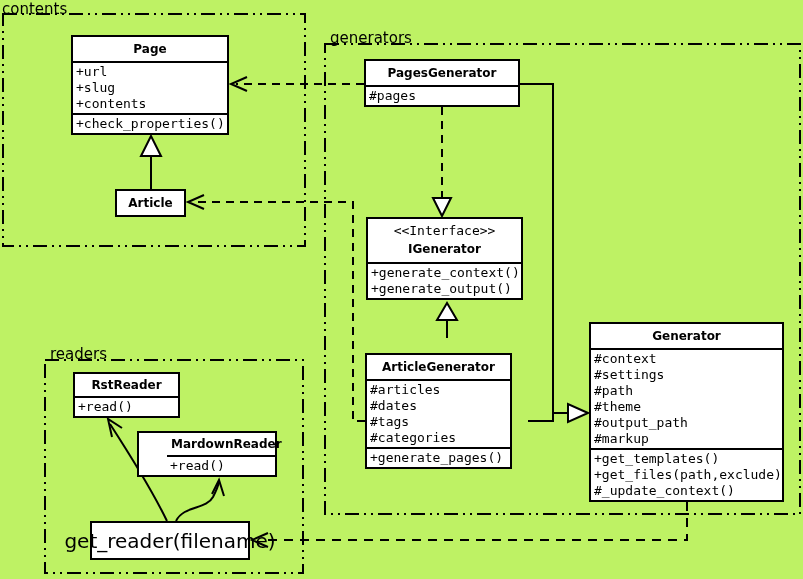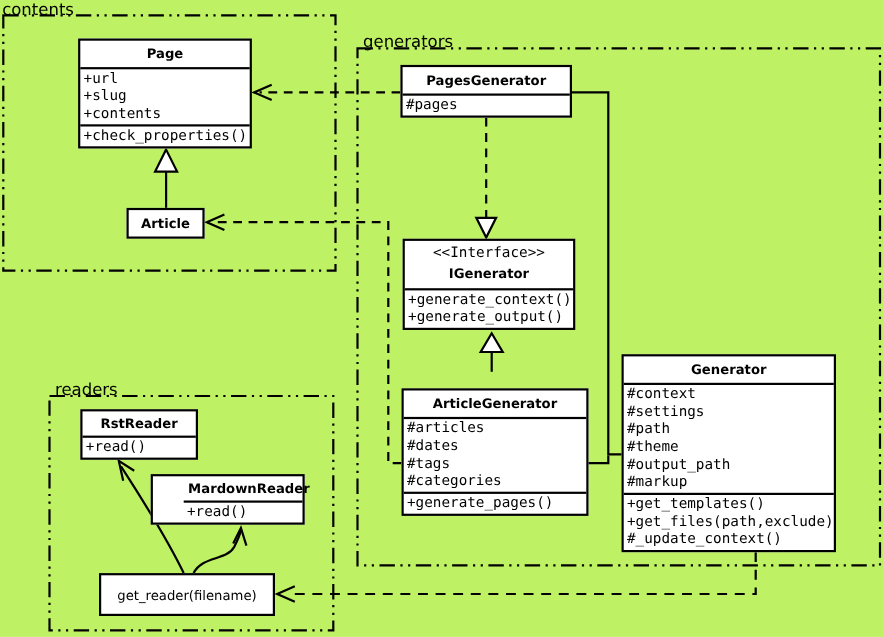--- a/index.html
+++ b/index.html
@@ -25,21 +25,21 @@
   }
   .stereo + .uml-title{padding-top:0;line-height:22px;}
   .sec{border-top:2px solid #000;padding:1px 3px;}
   .member{
     font-family:"DejaVu Sans Mono",monospace;font-size:13px;line-height:16px;
     white-space:pre;
   }
   .simple-node{
     position:absolute;z-index:3;background:#fff;border:2px solid #000;
     box-sizing:border-box;display:flex;align-items:center;justify-content:center;
-    font-size:12px;white-space:nowrap;
+    font-size:20px;white-space:nowrap;
   }
 </style>
 </head>
 <body>
 
 <div class="stage">
 
   <svg class="edges" width="803" height="579" viewBox="0 0 803 579">
     
     <rect x="3" y="14" width="302" height="232" fill="none" stroke="#000" stroke-width="2" stroke-dasharray="14 5 2 5 2 5"></rect>
@@ -113,34 +113,34 @@
 
   <div class="uml-class" style="left:366px;top:217px;width:157px;">
     <div class="stereo">&lt;&lt;Interface&gt;&gt;</div>
     <div class="uml-title">IGenerator</div>
     <div class="sec">
       <div class="member">+generate_context()</div>
       <div class="member">+generate_output()</div>
     </div>
   </div>
 
-  <div class="uml-class" style="left:365px;top:353px;width:170px;">
+  <div class="uml-class" style="left:365px;top:353px;width:147px;">
     <div class="uml-title">ArticleGenerator</div>
     <div class="sec">
       <div class="member">#articles</div>
       <div class="member">#dates</div>
       <div class="member">#tags</div>
       <div class="member">#categories</div>
     </div>
     <div class="sec">
       <div class="member">+generate_pages()</div>
     </div>
   </div>
 
-  <div class="uml-class" style="left:565px;top:322px;width:195px;">
+  <div class="uml-class" style="left:589px;top:322px;width:195px;">
     <div class="uml-title">Generator</div>
     <div class="sec">
       <div class="member">#context</div>
       <div class="member">#settings</div>
       <div class="member">#path</div>
       <div class="member">#theme</div>
       <div class="member">#output_path</div>
       <div class="member">#markup</div>
     </div>
     <div class="sec">

